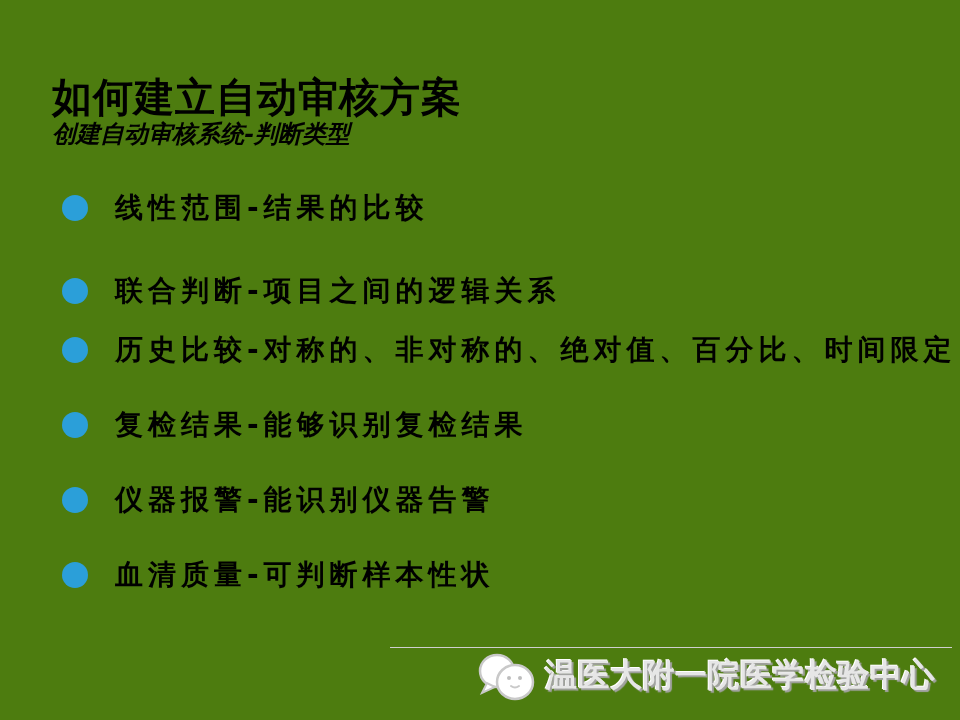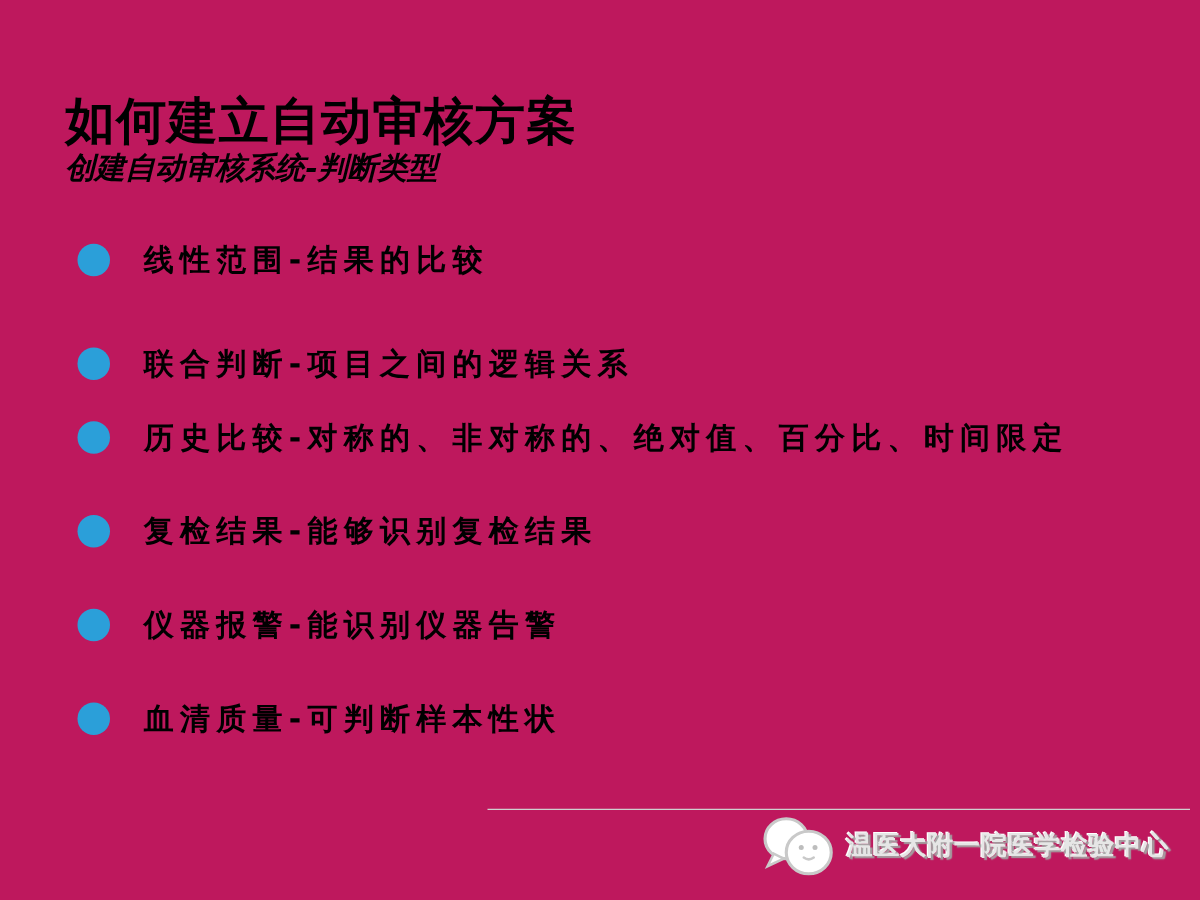--- a/index.html
+++ b/index.html
@@ -4,21 +4,21 @@
 <style>
   html, body {
     margin: 0;
     padding: 0;
     background: #ffffff;
   }
   #slide {
     position: relative;
     width: 960px;
     height: 720px;
-    background: #be185d;
+    background: #4d7c0f;
     overflow: hidden;
     font-family: "Liberation Sans", sans-serif;
   }
   .title {
     position: absolute;
     left: 52px;
     top: 48px;
     font-family: "DejaVu Serif", "Liberation Serif", serif;
     font-weight: bold;
     font-size: 40px;
@@ -60,21 +60,21 @@
     width: 26px;
     height: 26px;
     border-radius: 50%;
     background: #2B9FD9;
     flex: 0 0 26px;
     margin-right: 27px;
   }
   .bullet-text {
     font-family: "DejaVu Sans", "Liberation Sans", sans-serif;
     font-weight: bold;
-    font-size: 24px;
+    font-size: 28px;
     letter-spacing: 5px;
     color: #000000;
     white-space: nowrap;
   }
   .bullet-item:nth-child(1) { top: 191px; }
   .bullet-item:nth-child(2) { top: 274px; }
   .bullet-item:nth-child(3) { top: 333px; }
   .bullet-item:nth-child(4) { top: 408px; }
   .bullet-item:nth-child(5) { top: 483px; justify-content: space-between; }
   .bullet-item:nth-child(6) { top: 558px; }
@@ -95,21 +95,21 @@
     align-items: center;
   }
   .footer-logo {
     width: 64px;
     height: 54px;
     margin-right: 6px;
   }
   .footer-org {
     font-family: "DejaVu Sans", "Liberation Sans", sans-serif;
     font-weight: bold;
-    font-size: 21px;
+    font-size: 32px;
     letter-spacing: 0.5px;
     color: #e6e6e6;
     text-shadow: 2px 2px 1px #a3a3a3, -1px -1px 0 #ffffff;
     white-space: nowrap;
   }
 </style>
 </head>
 <body>
 
 <div id="slide">

